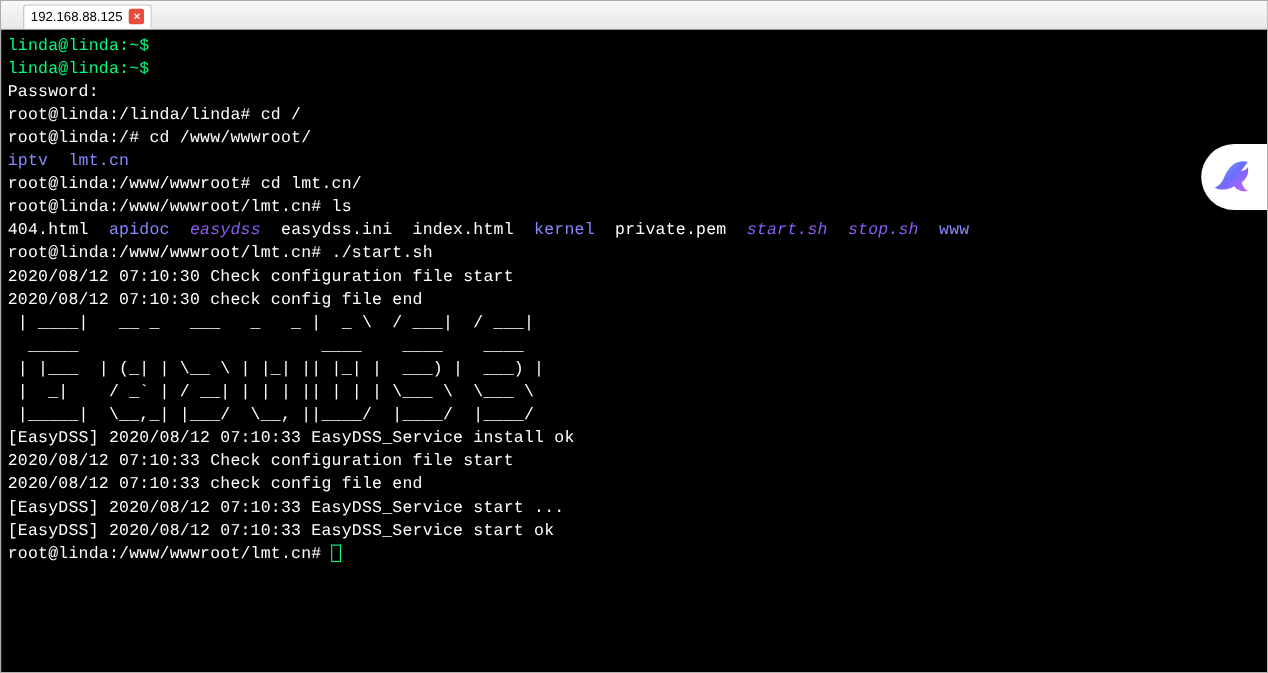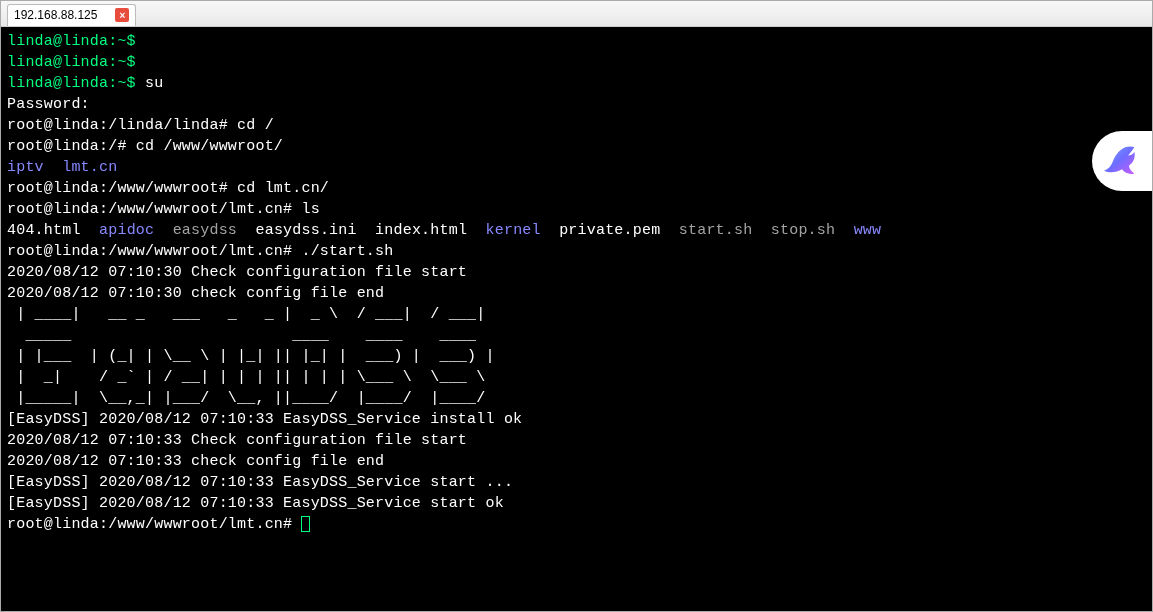--- a/index.html
+++ b/index.html
@@ -24,22 +24,21 @@
       display: inline-flex;
       align-items: center;
       background: #fff;
       border: 1px solid #bbb;
       border-bottom: none;
       border-radius: 3px 3px 0 0;
       padding: 2px 6px;
       font-family: Arial, sans-serif;
       font-size: 12px;
       height: 22px;
-      margin-left: 4px;
-      gap: 12px;
+      margin-left: 18px;
     }
     .tab-close {
       display: inline-flex;
       align-items: center;
       justify-content: center;
       width: 14px;
       height: 14px;
       background: #e74c3c;
       color: #fff;
       font-size: 10px;
@@ -53,21 +52,21 @@
       background: #000;
       color: #fff;
       padding: 4px 6px;
       height: 584px;
       overflow: hidden;
       line-height: 21px;
       letter-spacing: 0.2px;
     }
     .prompt-green { color: #00ff7f; }
     .dir-blue { color: #8888ff; margin-top: 20px; }
-    .file-green { color: #a3a3a3; }
+    .file-green { color: #8b5cf6; font-style: italic; }
     .file-white { color: #fff; }
     .cursor {
       display: inline-block;
       width: 9px;
       height: 16px;
       border: 1px solid #00ff7f;
       vertical-align: middle;
     }
     .logo-badge {
       position: absolute;
@@ -91,21 +90,20 @@
 <div class="tab-bar">
   <div class="tab">
     <span>192.168.88.125</span>
     <span class="tab-close">×</span>
   </div>
 </div>
 
 <div class="terminal">
   <div class="line"><span class="prompt-green">linda@linda:~$</span></div>
   <div class="line"><span class="prompt-green">linda@linda:~$</span></div>
-  <div class="line"><span class="prompt-green">linda@linda:~$ </span><span>su</span></div>
   <div class="line"><span>Password:</span></div>
   <div class="line"><span>root@linda:/linda/linda# </span><span>cd /</span></div>
   <div class="line"><span>root@linda:/# </span><span>cd /www/wwwroot/</span></div>
   <div class="line"><span class="dir-blue">iptv</span><span>  </span><span class="dir-blue">lmt.cn</span></div>
   <div class="line"><span>root@linda:/www/wwwroot# </span><span>cd lmt.cn/</span></div>
   <div class="line"><span>root@linda:/www/wwwroot/lmt.cn# </span><span>ls</span></div>
   <div class="line"><span class="file-white">404.html</span><span>  </span><span class="dir-blue">apidoc</span><span>  </span><span class="file-green">easydss</span><span>  </span><span class="file-white">easydss.ini</span><span>  </span><span class="file-white">index.html</span><span>  </span><span class="dir-blue">kernel</span><span>  </span><span class="file-white">private.pem</span><span>  </span><span class="file-green">start.sh</span><span>  </span><span class="file-green">stop.sh</span><span>  </span><span class="dir-blue">www</span></div>
   <div class="line"><span>root@linda:/www/wwwroot/lmt.cn# </span><span>./start.sh</span></div>
   <div class="line"><span>2020/08/12 07:10:30 Check configuration file start</span></div>
   <div class="line"><span>2020/08/12 07:10:30 check config file end</span></div>

